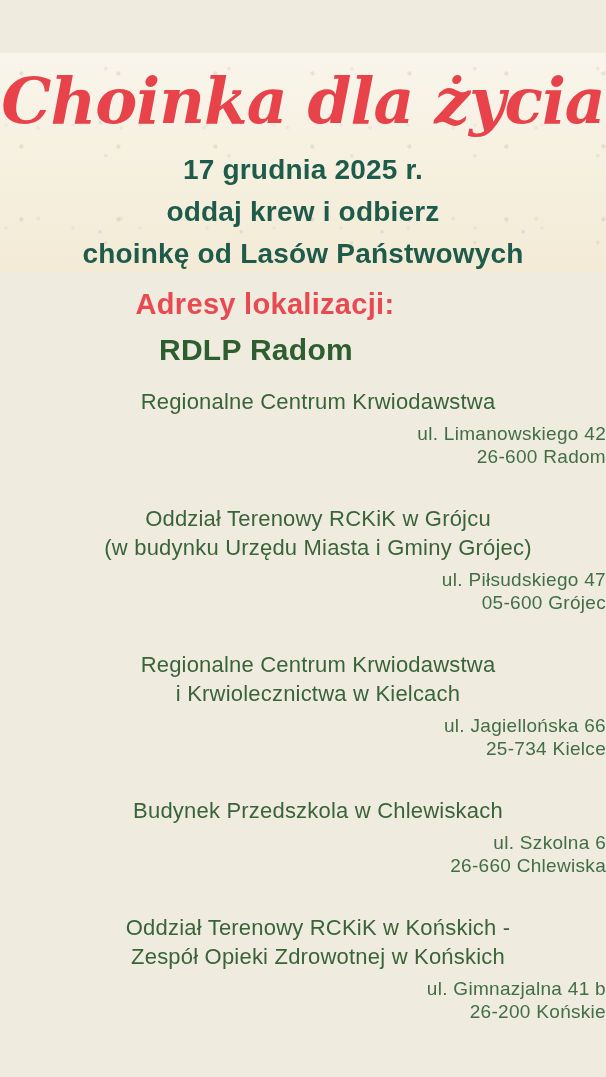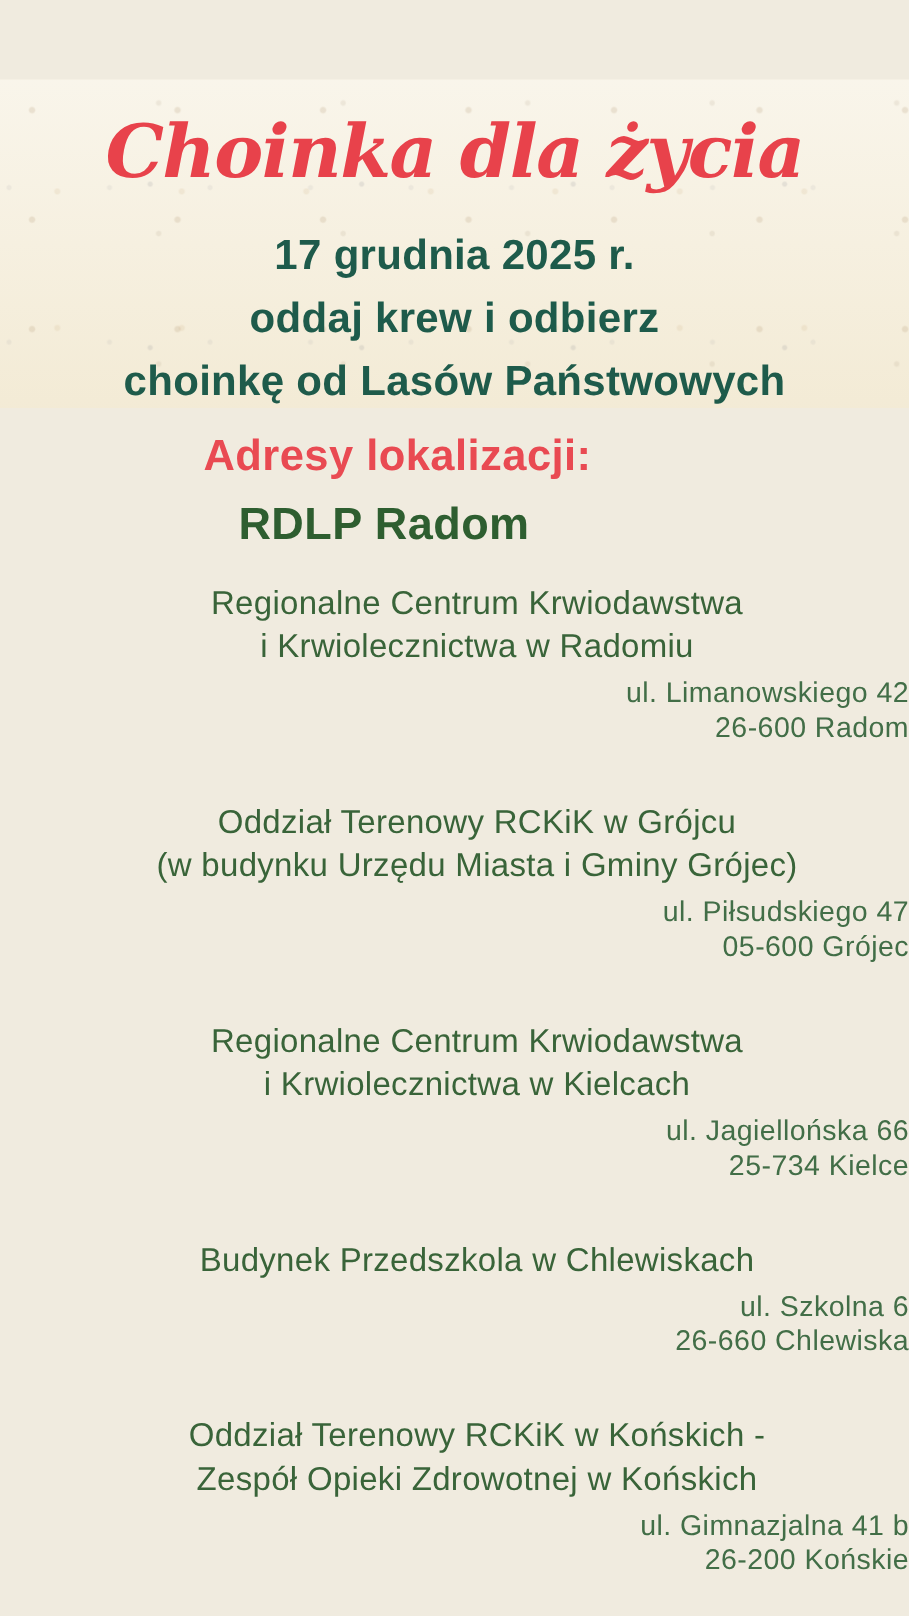--- a/index.html
+++ b/index.html
@@ -39,21 +39,21 @@
     background-size: 97px 73px, 141px 109px, 83px 91px, 123px 87px, 67px 103px, 100% 100%;
   }
   .band-content {
     position: relative;
     padding-top: 2px;
   }
   .title {
     font-family: "DejaVu Serif", serif;
     font-style: italic;
     font-weight: bold;
-    font-size: 49px;
+    font-size: 63px;
     line-height: 92px;
     color: #e8424b;
     white-space: nowrap;
     letter-spacing: -1px;
   }
   .subtitle {
     margin-top: 2px;
     font-family: "Liberation Sans", sans-serif;
     font-weight: bold;
     font-size: 28px;
@@ -126,21 +126,20 @@
 
   <div class="addresses-heading">Adresy lokalizacji:</div>
 
   <div class="region-heading">RDLP Radom</div>
 
   <div class="locations">
 
     <div class="location">
       <div class="loc-name">
         <div>Regionalne Centrum Krwiodawstwa</div>
-        <div>i Krwiolecznictwa w Radomiu</div>
       </div>
       <div class="loc-addr">
         <div>ul. Limanowskiego 42</div>
         <div>26-600 Radom</div>
       </div>
     </div>
 
     <div class="location">
       <div class="loc-name">
         <div>Oddział Terenowy RCKiK w Grójcu</div>

